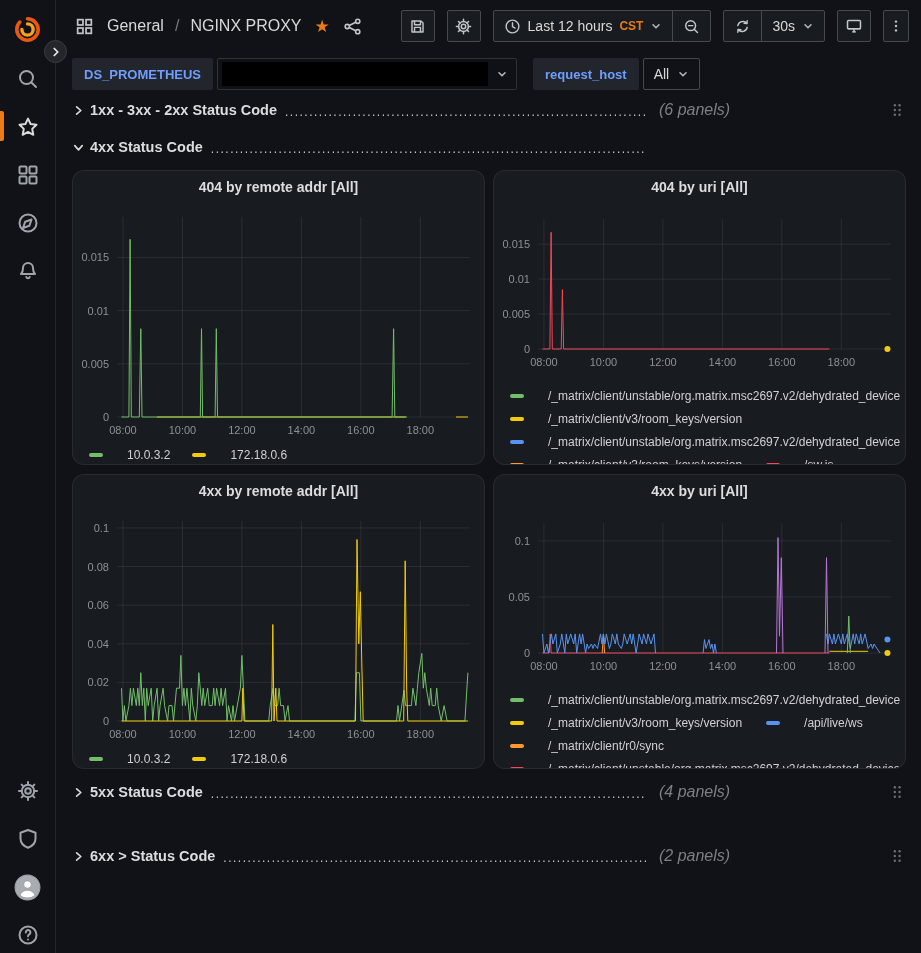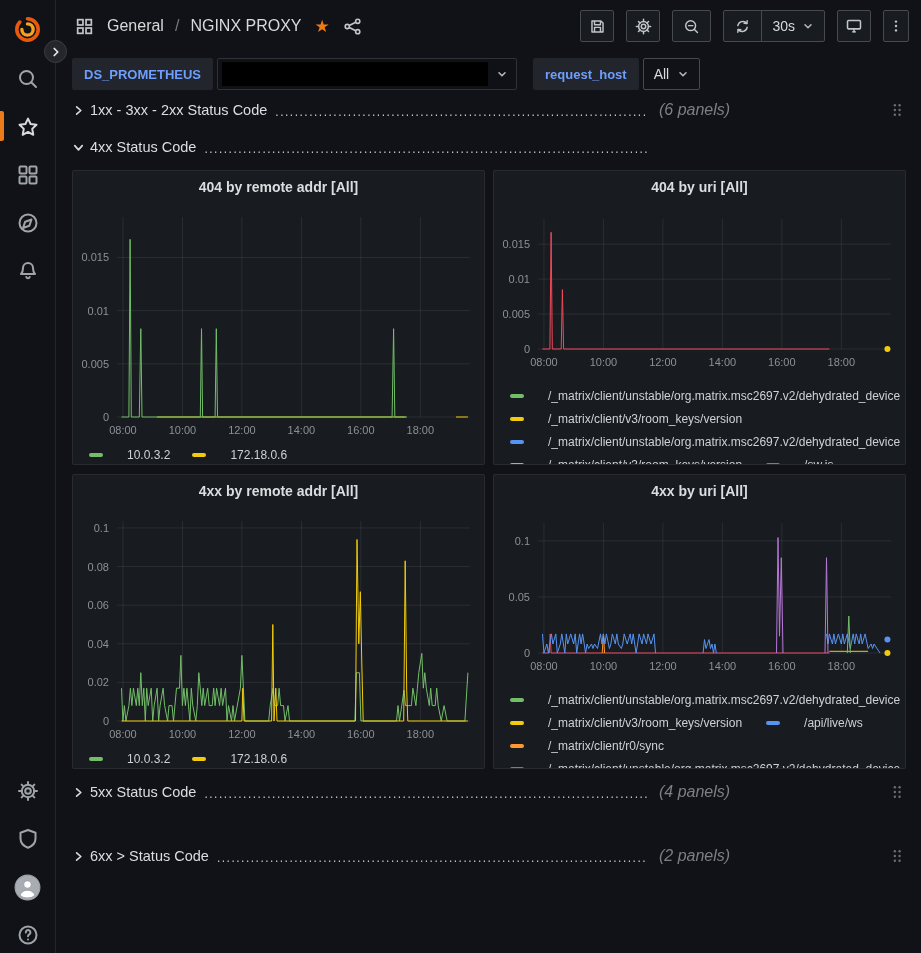--- a/index.html
+++ b/index.html
@@ -54,30 +54,30 @@
   .dd-all { padding:0 10px; gap:8px; background:transparent; border:1px solid #46494f; }
   .dd-all .val { font-size:14px; color:#d8d9da; }
   .chev-sm { color:#b6b9be; display:flex; }
 
   
   .content { position:relative; flex:1; margin-left:16px; width:835px; }
   .rowhdr { position:absolute; left:0; width:835px; height:28px; display:flex;
     align-items:center; cursor:pointer; }
   .row-main { width:575px; display:flex; align-items:center; overflow:hidden; }
   .chev { width:18px; display:flex; align-items:center; color:#d8d9da; flex:0 0 18px; }
-  .row-title { font-size:14.5px; font-weight:400; white-space:nowrap; color:#dcdde0; }
+  .row-title { font-size:14.5px; font-weight:700; white-space:nowrap; color:#dcdde0; }
   .dots { flex:1; overflow:hidden; white-space:nowrap; font-size:12px; letter-spacing:1.5px;
     color:#c9cbd0; padding:4px 4px 0 8px; }
   .count { font-size:16px; font-style:italic; color:#7c7f85; margin-left:12px; white-space:nowrap; }
   .spacer { flex:1; }
   .drag { width:16px; display:flex; color:#6a6e74; cursor:grab; }
 
   
   .panel { position:absolute; width:413px; height:295px; background:#181b1f;
-    border:1px solid rgba(204,204,220,0.09); border-radius:2px; overflow:hidden; }
+    border:1px solid rgba(204,204,220,0.09); border-radius:12px; overflow:hidden; }
   .p-title { height:30px; line-height:32px; text-align:center; font-size:14px;
     font-weight:700; color:#dcdde0; cursor:pointer; }
   .p-body { width:413px; }
   .grid-line { stroke:rgba(204,204,220,0.10); stroke-width:1; }
   .xlab, .ylab { fill:#8d9096; font-size:11px; font-family:"Liberation Sans",sans-serif; }
   .legend { padding-left:16px; }
   .legend-inline { display:flex; gap:22px; margin-top:5px; }
   .legend-wrap { margin-top:9px; }
   .legend-row { height:23px; display:flex; gap:24px; align-items:center; overflow:hidden; }
   .legend-item { display:flex; align-items:center; gap:24px; cursor:pointer; white-space:nowrap; }
@@ -223,20 +223,33 @@
             <line x1="12" y1="18.2" x2="12" y2="21"></line>
               <line x1="7.62" y1="16.38" x2="5.64" y2="18.36"></line>
             <line x1="5.8" y1="12" x2="3" y2="12"></line>
               <line x1="7.62" y1="7.62" x2="5.64" y2="5.64"></line>
             <line x1="12" y1="5.8" x2="12" y2="3"></line>
               <line x1="16.38" y1="7.62" x2="18.36" y2="5.64"></line>
           </svg>
         </span>
 
         <div class="btn-group">
+          <span class="seg">
+            <svg viewBox="0 0 20 20" width="17" height="17" fill="none" stroke="currentColor" stroke-width="1.7" stroke-linecap="round">
+              <circle cx="10" cy="10" r="7.5"></circle>
+                <path d="M10 5.5V10l3 1.8"></path>
+            </svg>
+            <span class="time-label">Last 12 hours</span>
+            <span class="tz">CST</span>
+            <span class="chev-sm">
+              <svg viewBox="0 0 14 14" width="12" height="12" fill="none" stroke="currentColor" stroke-width="1.8" stroke-linecap="round">
+                  <polyline points="3.5,5.5 7,9 10.5,5.5"></polyline>
+                </svg>
+            </span>
+          </span>
           <span class="seg">
             <svg viewBox="0 0 20 20" width="17" height="17" fill="none" stroke="currentColor" stroke-width="1.7" stroke-linecap="round">
               <circle cx="9" cy="9" r="5.8"></circle>
                 <line x1="13.2" y1="13.2" x2="17" y2="17"></line>
                 <line x1="6.5" y1="9" x2="11.5" y2="9"></line>
             </svg>
           </span>
         </div>
 
         <div class="btn-group">

